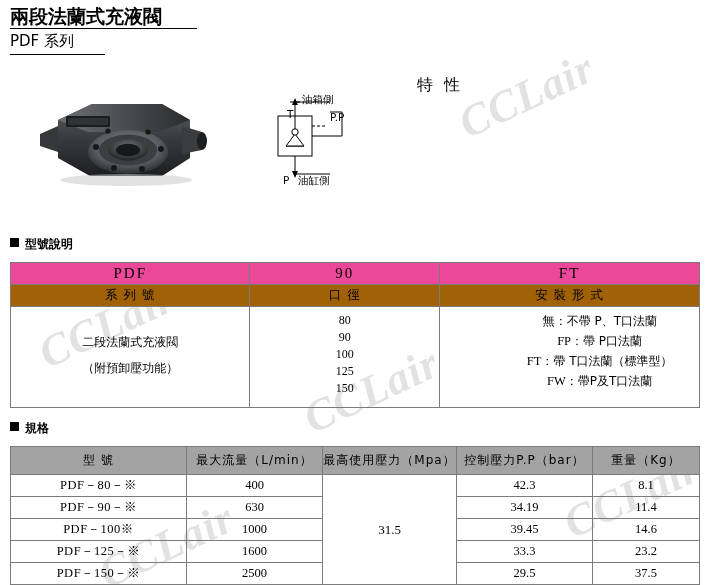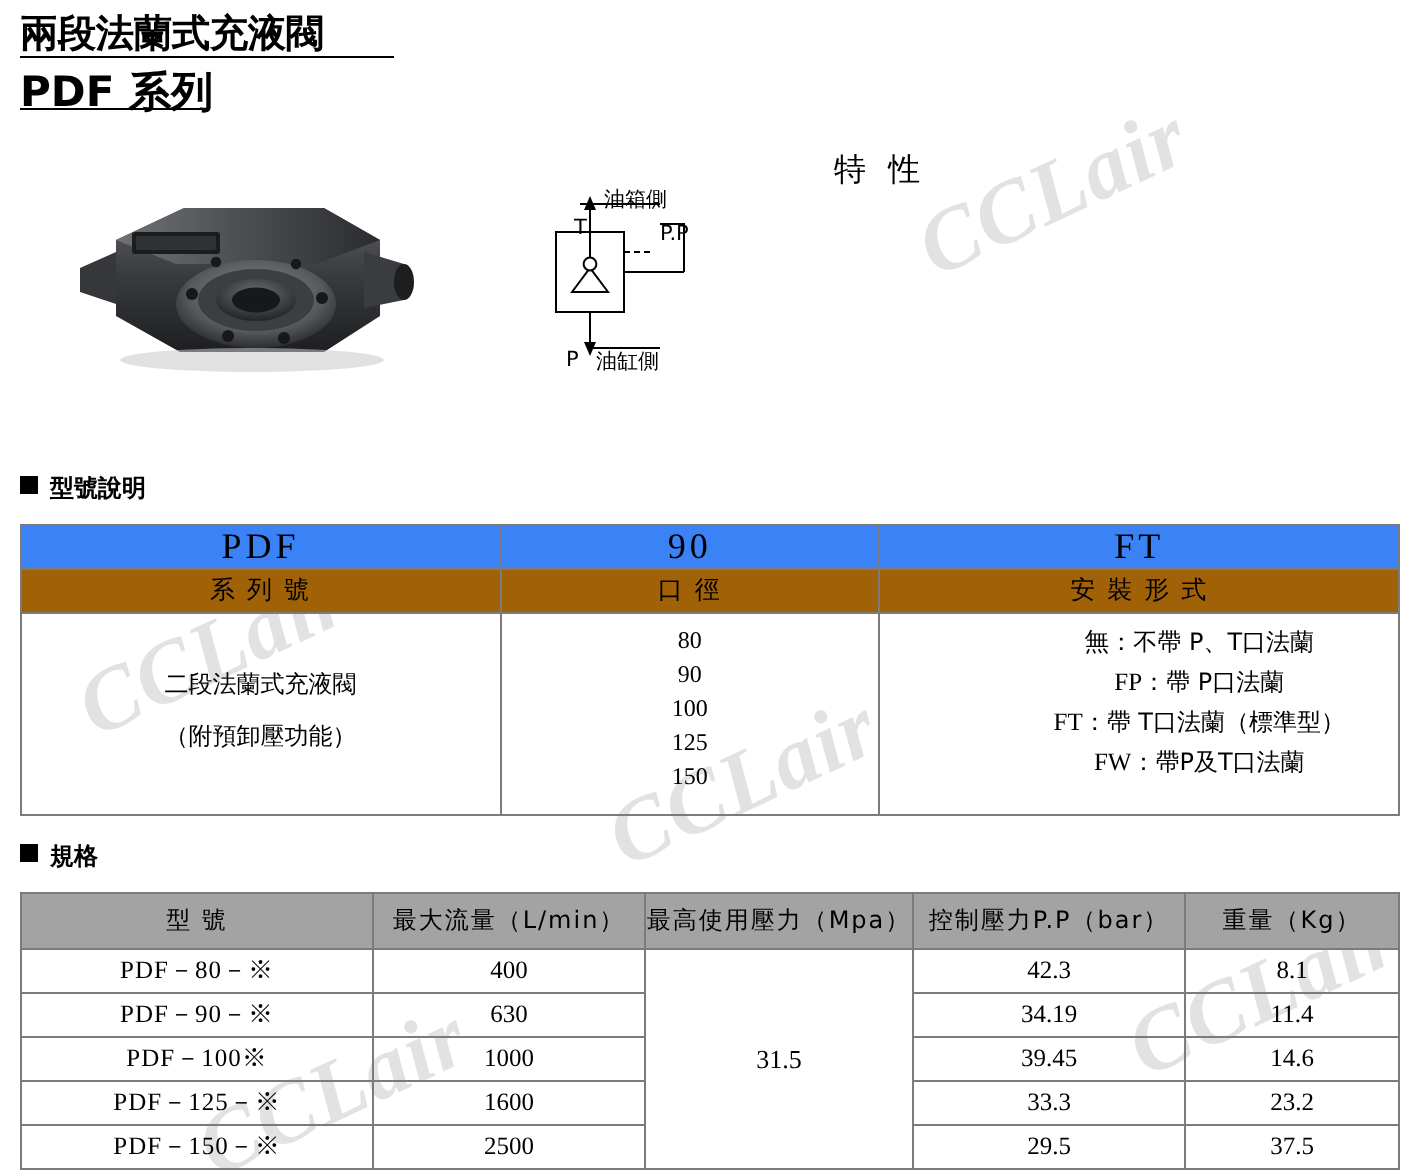--- a/index.html
+++ b/index.html
@@ -59,22 +59,22 @@
     left: 10px;
     top: 28px;
     width: 187px;
     height: 1px;
     background: #000;
   }
   .title-sub {
     position: absolute;
     left: 10px;
     top: 32px;
-    font-size: 21px;
-    font-weight: bold;
+    font-size: 15px;
+    font-weight: normal;
     font-family: "DejaVu Sans", sans-serif;
   }
   .title-rule2 {
     position: absolute;
     left: 10px;
     top: 54px;
     width: 95px;
     height: 1px;
     background: #000;
   }
@@ -155,22 +155,22 @@
   }
 
   
   #model-table {
     left: 10px;
     top: 262px;
     width: 690px;
   }
   #model-table .r1 td {
     height: 21px;
-    background: #3b82f6;
-    font-size: 18px;
+    background: #ec4899;
+    font-size: 15px;
     font-family: "Liberation Serif", serif;
     letter-spacing: 2px;
   }
   #model-table .r2 td {
     height: 21px;
     background: #a16207;
     font-size: 12.5px;
     font-family: "DejaVu Sans", sans-serif;
     letter-spacing: 1px;
   }

